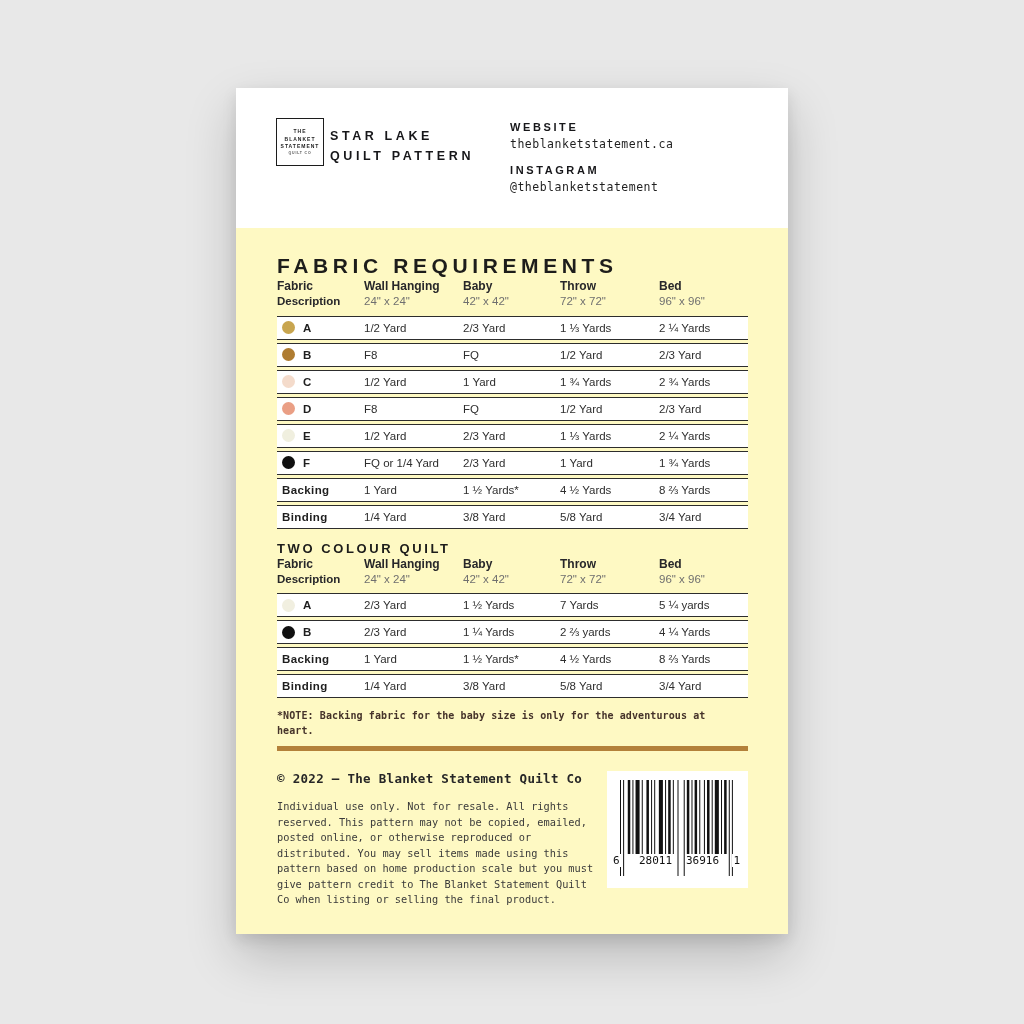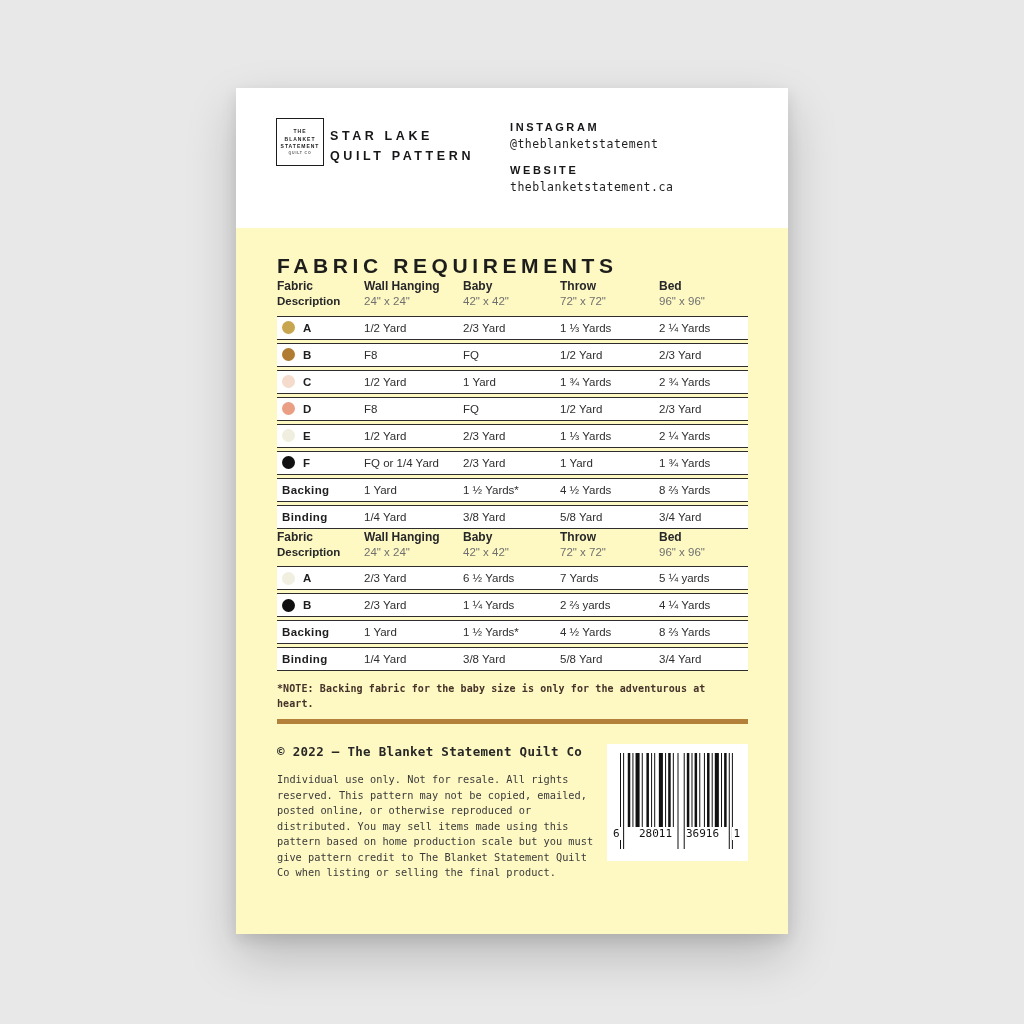--- a/index.html
+++ b/index.html
@@ -103,26 +103,26 @@
         <span class="ll">BLANKET</span>
         <span class="ll">STATEMENT</span>
         <span class="ll tiny">QUILT CO</span>
       </div>
       <div class="title-block">
         <div class="title-line">STAR LAKE</div>
         <div class="title-line">QUILT PATTERN</div>
       </div>
       <div class="contact-block">
         <div class="contact-group">
+          <div class="contact-label">WEBSITE</div>
+          <div class="contact-value">theblanketstatement.ca</div>
+        </div>
+        <div class="contact-group">
           <div class="contact-label">INSTAGRAM</div>
           <div class="contact-value">@theblanketstatement</div>
-        </div>
-        <div class="contact-group">
-          <div class="contact-label">WEBSITE</div>
-          <div class="contact-value">theblanketstatement.ca</div>
         </div>
       </div>
     </div>
 
     <div class="card-body">
       <div class="section-title">FABRIC REQUIREMENTS</div>
 
       <div id="tables">
           <div class="qtable">
             <div class="qtable-head">
@@ -222,20 +222,21 @@
                   <span class="row-label">Binding</span>
                 </div>
                 <div class="cell">1/4 Yard</div>
                 <div class="cell">3/8 Yard</div>
                 <div class="cell">5/8 Yard</div>
                 <div class="cell">3/4 Yard</div>
               </div>
             </div>
           </div>
           <div class="qtable">
+            <div class="qtable-title">TWO COLOUR QUILT</div>
             <div class="qtable-head">
               <div>
                 <div class="col-label">Fabric</div>
                 <div class="col-sub dark">Description</div>
               </div>
               <div>
                 <div class="col-label">Wall Hanging</div>
                 <div class="col-sub">24" x 24"</div>
               </div>
               <div>
@@ -251,21 +252,21 @@
                 <div class="col-sub">96" x 96"</div>
               </div>
             </div>
             <div>
               <div class="qrow">
                 <div class="cell cell-desc">
                   <span class="swatch" style="background: rgb(241, 239, 224);"></span>
                   <span class="row-label">A</span>
                 </div>
                 <div class="cell">2/3 Yard</div>
-                <div class="cell">6 ½ Yards</div>
+                <div class="cell">1 ½ Yards</div>
                 <div class="cell">7 Yards</div>
                 <div class="cell">5 ¼ yards</div>
               </div>
               <div class="qrow">
                 <div class="cell cell-desc">
                   <span class="swatch" style="background: rgb(16, 16, 16);"></span>
                   <span class="row-label">B</span>
                 </div>
                 <div class="cell">2/3 Yard</div>
                 <div class="cell">1 ¼ Yards</div>

